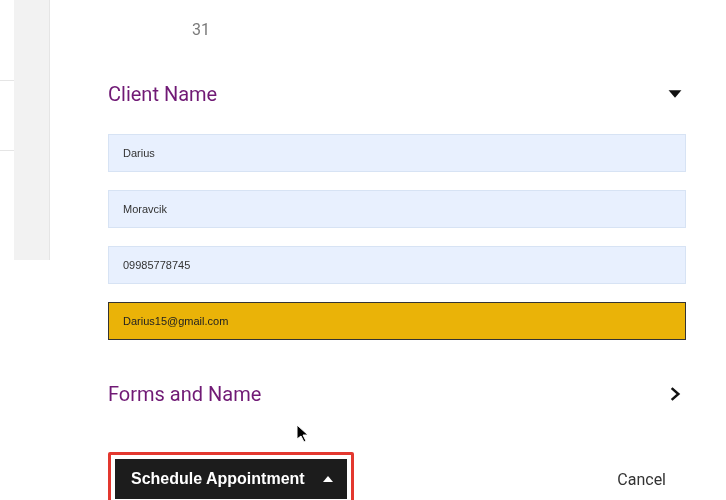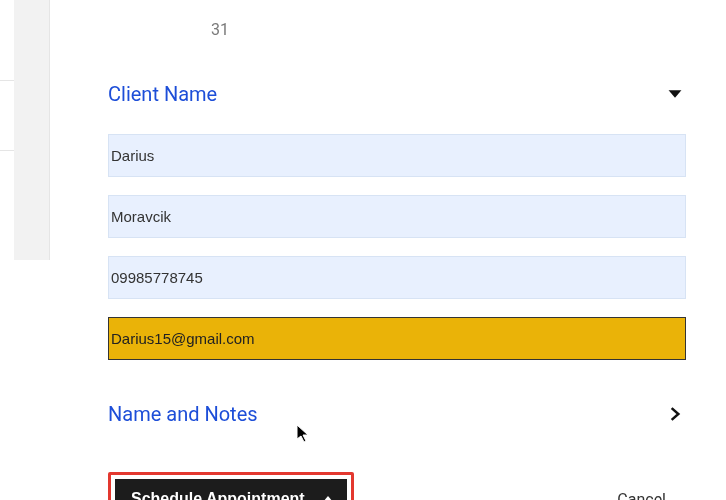--- a/index.html
+++ b/index.html
@@ -43,50 +43,50 @@
     left: 68px;
     top: 0;
     right: 0;
     bottom: 0;
     background: #fff;
     padding: 0 40px 0 40px;
   }
   .date-chip {
     position: absolute;
     top: 20px;
-    left: 143px;
+    left: 124px;
     color: #7a7a7a;
     font-size: 16px;
   }
   .section-header {
     display: flex;
     justify-content: space-between;
     align-items: center;
     cursor: pointer;
     margin-top: 82px;
   }
   .section-title {
     font-size: 20px;
-    color: #1d4ed8;
+    color: #701a75;
     font-weight: 400;
   }
   .chevron {
     width: 22px;
     height: 22px;
     display: flex;
     align-items: center;
     justify-content: center;
   }
   .fields { margin-top: 28px; }
   .field {
     width: 100%;
     border: 1px solid #d7e3f4;
     background: #e8f0fe;
-    padding: 12px 2px;
-    font-size: 15px;
+    padding: 12px 14px;
+    font-size: 11px;
     color: #333;
     margin-bottom: 18px;
     outline: none;
   }
   .field.white {
     background: #eab308;
     border: 1px solid #333;
     color: #222;
   }
   .section-header.fn {
@@ -154,21 +154,21 @@
   </div>
 
   <div class="fields">
     <input class="field" value="Darius" style="">
     <input class="field" value="Moravcik" style="">
     <input class="field" value="09985778745" style="">
     <input class="field white" value="Darius15@gmail.com" style="">
   </div>
 
   <div class="section-header fn">
-    <div class="section-title">Name and Notes</div>
+    <div class="section-title">Forms and Name</div>
     <div class="chevron">
       <svg viewBox="0 0 24 24" width="20" height="20">
           <path d="M8 5l8 7-8 7" fill="none" stroke="#111" stroke-width="3"></path>
         </svg>
     </div>
   </div>
 
   <div class="footer">
     <div class="highlight-box">
       <button class="schedule-btn">

